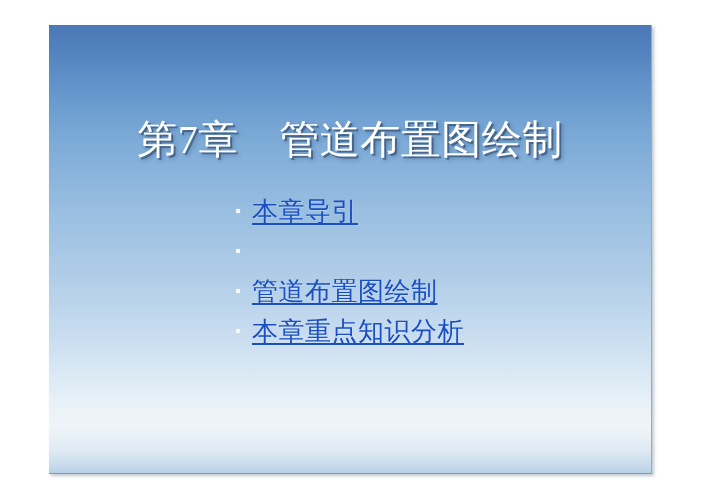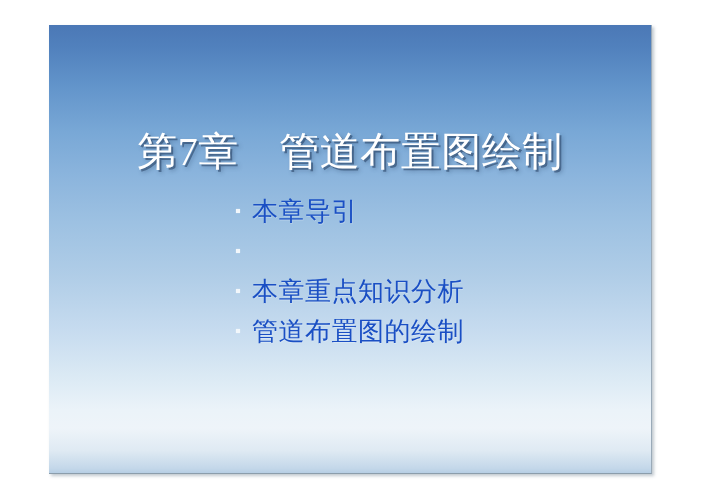--- a/index.html
+++ b/index.html
@@ -47,21 +47,21 @@
         #b6cee4 100%);
     box-shadow: 2px 2px 3px rgba(90, 110, 130, 0.38);
     border-right: 1px solid #9aaab8;
     border-bottom: 1px solid #8b9dab;
   }
 
   
   #title-block {
     position: absolute;
     left: 0;
-    top: 106px;
+    top: 94px;
     width: 602px;
     text-align: center;
   }
   #slide-title {
     display: inline-block;
     font-family: "Liberation Serif", "DejaVu Serif", serif;
     font-size: 40px;
     line-height: 1.05;
     font-weight: 400;
     color: #ffffff;
@@ -97,20 +97,21 @@
     height: 4px;
     background: #f2f7fb;
     box-shadow: 0 0 1px rgba(255,255,255,0.9);
   }
   .link-text {
     display: inline-block;
     font-family: "Liberation Serif", "DejaVu Serif", serif;
     font-size: 26px;
     line-height: 30px;
     color: #1a4fc4;
+    text-decoration: underline;
     text-underline-offset: 3px;
     text-decoration-thickness: 1.5px;
     letter-spacing: 0.5px;
     white-space: pre;
     cursor: pointer;
     text-shadow: 0.5px 0.5px 0px rgba(255,255,255,0.25);
   }
 </style>
 </head>
 <body>
@@ -129,24 +130,24 @@
         <span class="bullet-square"></span>
         <span class="link-text">本章导引</span>
       </li>
 
       <li class="link-row">
         <span class="bullet-square"></span>
       </li>
 
       <li class="link-row">
         <span class="bullet-square"></span>
-        <span class="link-text">本章重点知识分析</span>
+        <span class="link-text">管道布置图绘制</span>
       </li>
 
       <li class="link-row">
         <span class="bullet-square"></span>
-        <span class="link-text">管道布置图的绘制</span>
+        <span class="link-text">本章重点知识分析</span>
       </li>
 
     </ul>
 
   </div>
 </div>
 
 </body></html>

